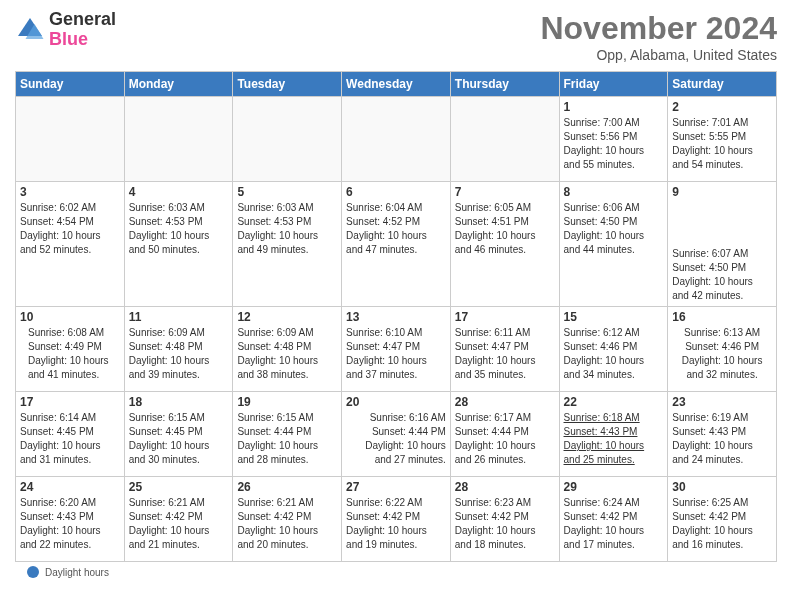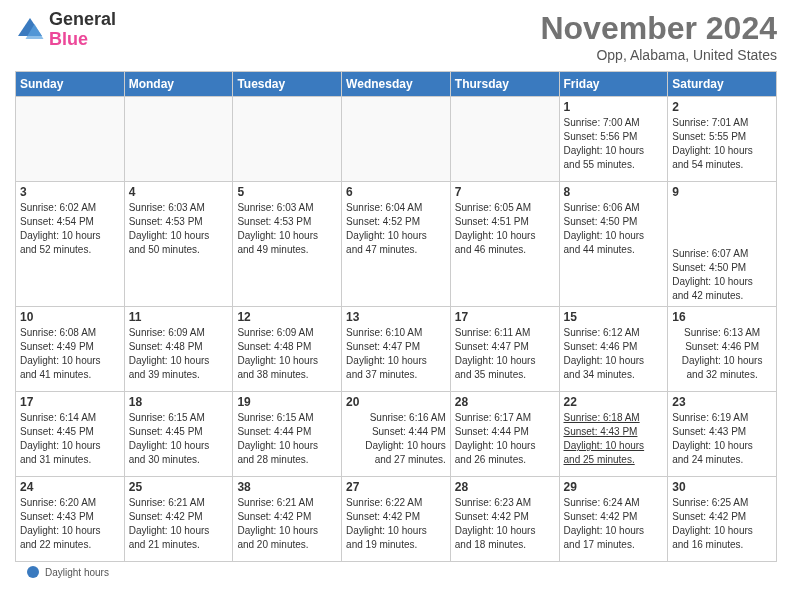--- a/index.html
+++ b/index.html
@@ -208,21 +208,21 @@
             <span class="day-num">9</span>
             <div class="day-info" style="white-space: pre-line; margin-top: 48px;">Sunrise: 6:07 AM
 Sunset: 4:50 PM
 Daylight: 10 hours
 and 42 minutes.</div>
           </td>
         </tr>
         <tr>
           <td>
             <span class="day-num">10</span>
-            <div class="day-info" style="white-space: pre-line;">Sunrise: 6:08 AM
+            <div class="day-info" style="white-space: pre-line; margin-left: 8px;">Sunrise: 6:08 AM
 Sunset: 4:49 PM
 Daylight: 10 hours
 and 41 minutes.</div>
           </td>
           <td>
             <span class="day-num">11</span>
             <div class="day-info" style="white-space: pre-line;">Sunrise: 6:09 AM
 Sunset: 4:48 PM
 Daylight: 10 hours
 and 39 minutes.</div>
@@ -323,21 +323,21 @@
 and 22 minutes.</div>
           </td>
           <td>
             <span class="day-num">25</span>
             <div class="day-info" style="white-space: pre-line;">Sunrise: 6:21 AM
 Sunset: 4:42 PM
 Daylight: 10 hours
 and 21 minutes.</div>
           </td>
           <td>
-            <span class="day-num">38</span>
+            <span class="day-num">26</span>
             <div class="day-info" style="white-space: pre-line;">Sunrise: 6:21 AM
 Sunset: 4:42 PM
 Daylight: 10 hours
 and 20 minutes.</div>
           </td>
           <td>
             <span class="day-num">27</span>
             <div class="day-info" style="white-space: pre-line;">Sunrise: 6:22 AM
 Sunset: 4:42 PM
 Daylight: 10 hours

